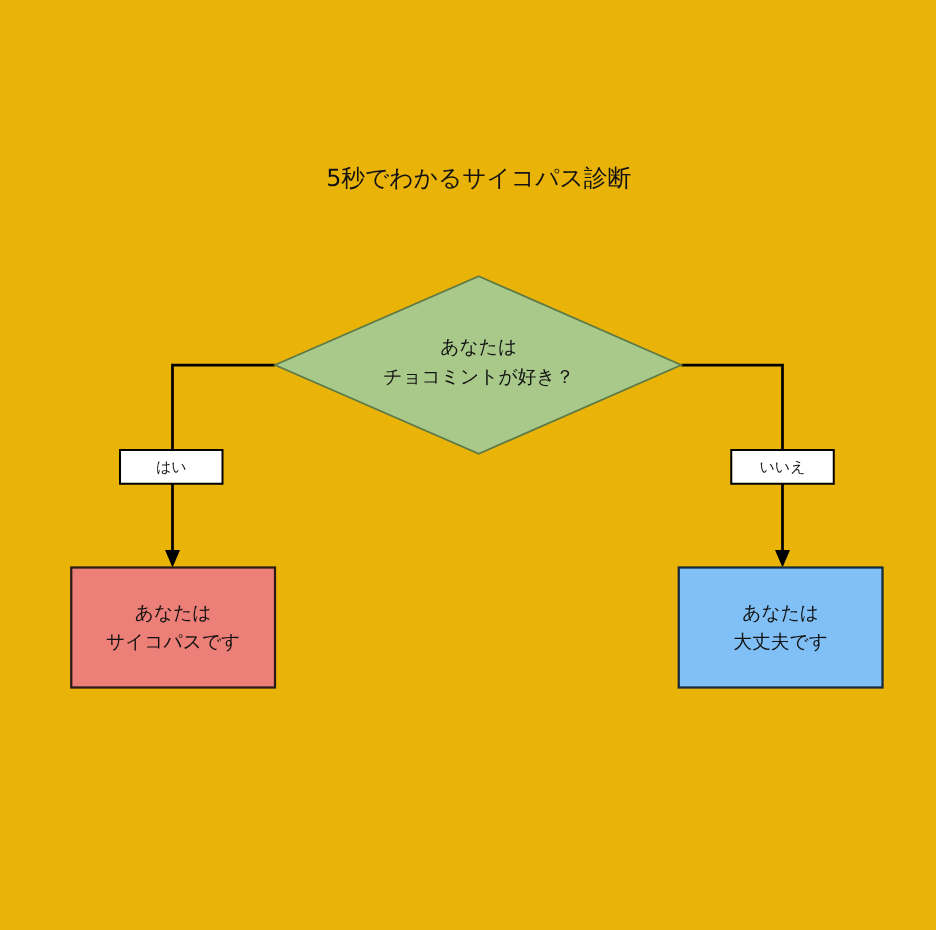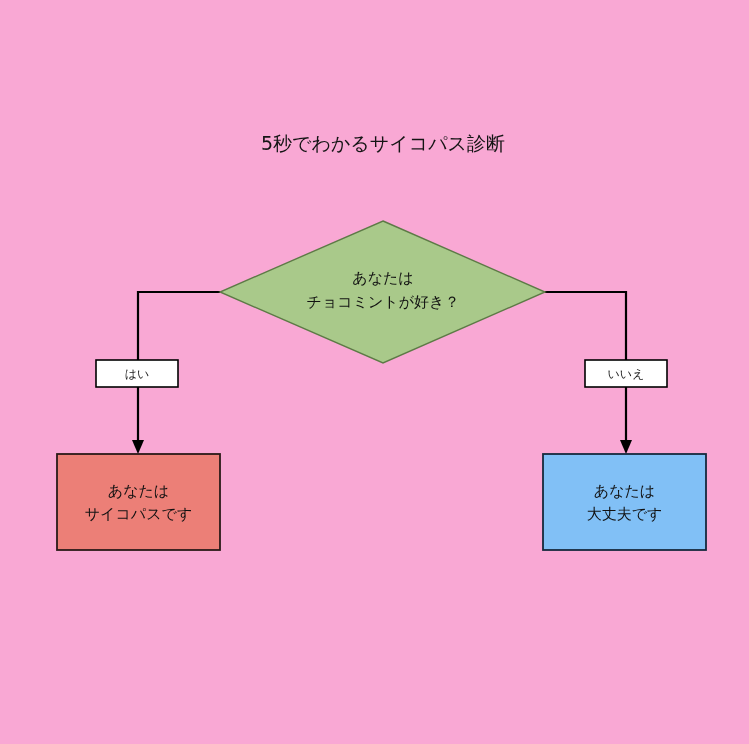--- a/index.html
+++ b/index.html
@@ -11,21 +11,21 @@
   body {
     width: 749px;
     height: 744px;
     overflow: hidden;
     font-family: "DejaVu Sans", "Liberation Sans", sans-serif;
   }
   #canvas {
     position: relative;
     width: 749px;
     height: 744px;
-    background: #f9a8d4;
+    background: #eab308;
   }
   svg#chart {
     display: block;
     width: 749px;
     height: 744px;
   }
   .node-text {
     font-family: "DejaVu Sans", "Liberation Sans", sans-serif;
     font-size: 15px;
     fill: #111111;

